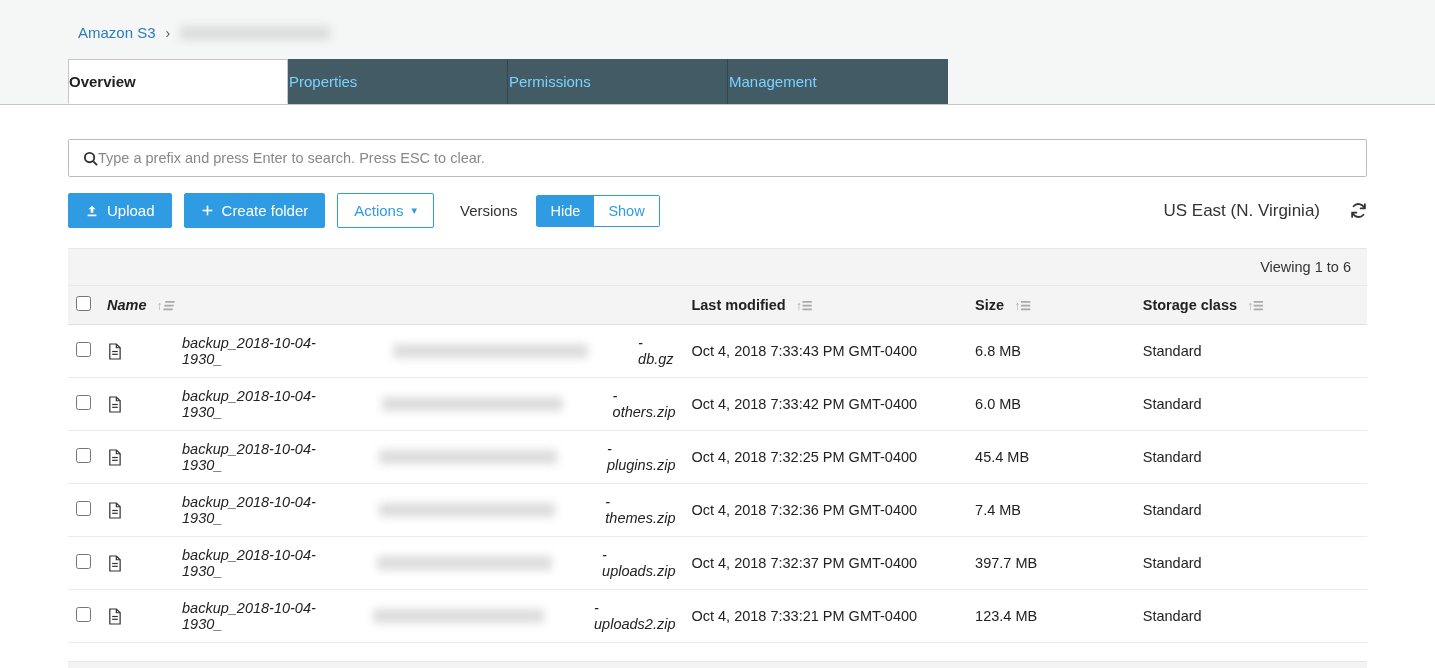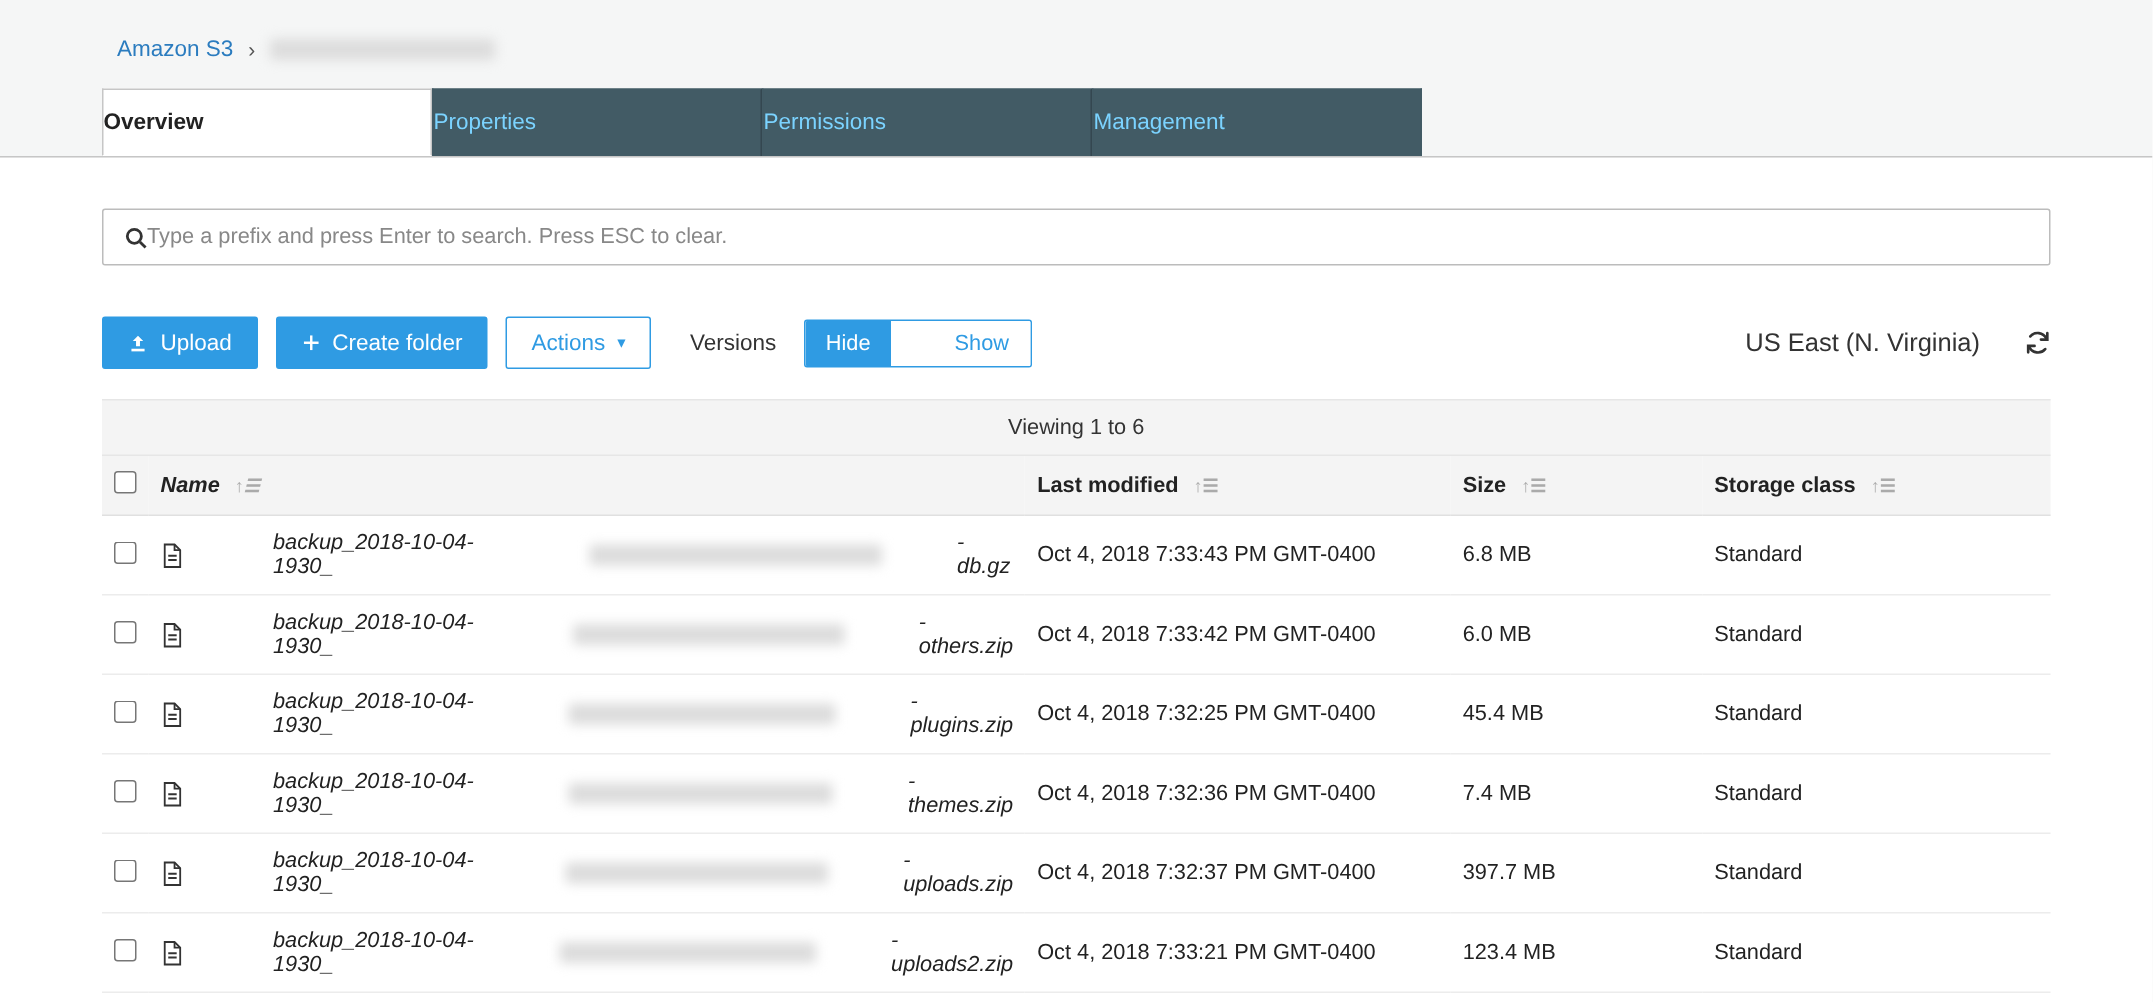--- a/index.html
+++ b/index.html
@@ -98,21 +98,21 @@
     outline: none;
     flex: 1;
     font-size: 14.5px;
     color: #333;
   }
   .searchbar input::placeholder { color: #888; }
   .toolbar {
     display: flex;
     align-items: center;
     gap: 12px;
-    margin-top: 34px;
+    margin-top: 16px;
   }
   .btn {
     display: inline-flex;
     align-items: center;
     gap: 8px;
     padding: 8px 16px;
     border-radius: 2px;
     font-size: 15px;
     cursor: pointer;
     border: 1px solid transparent;
@@ -134,21 +134,20 @@
     margin-left: 14px;
     font-size: 15px;
     color: #333;
   }
   .toggle {
     display: inline-flex;
     border: 1px solid #2f9be3;
     border-radius: 2px;
     overflow: hidden;
     margin-left: 6px;
-    gap: 28px;
   }
   .toggle span {
     padding: 7px 14px;
     font-size: 14.5px;
     cursor: pointer;
   }
   .toggle .active {
     background: #2f9be3;
     color: #fff;
   }
@@ -163,21 +162,21 @@
   }
   .refresh-icon {
     margin-left: 18px;
     cursor: pointer;
     color: #333;
   }
   .meta-bar {
     background: #f4f4f4;
     margin-top: 20px;
     padding: 10px 16px;
-    text-align: center;
+    text-align: right;
     font-size: 14.5px;
     color: #333;
     border-top: 1px solid #e6e6e6;
     border-bottom: 1px solid #e6e6e6;
   }
   table {
     width: 100%;
     border-collapse: collapse;
   }
   thead tr {

